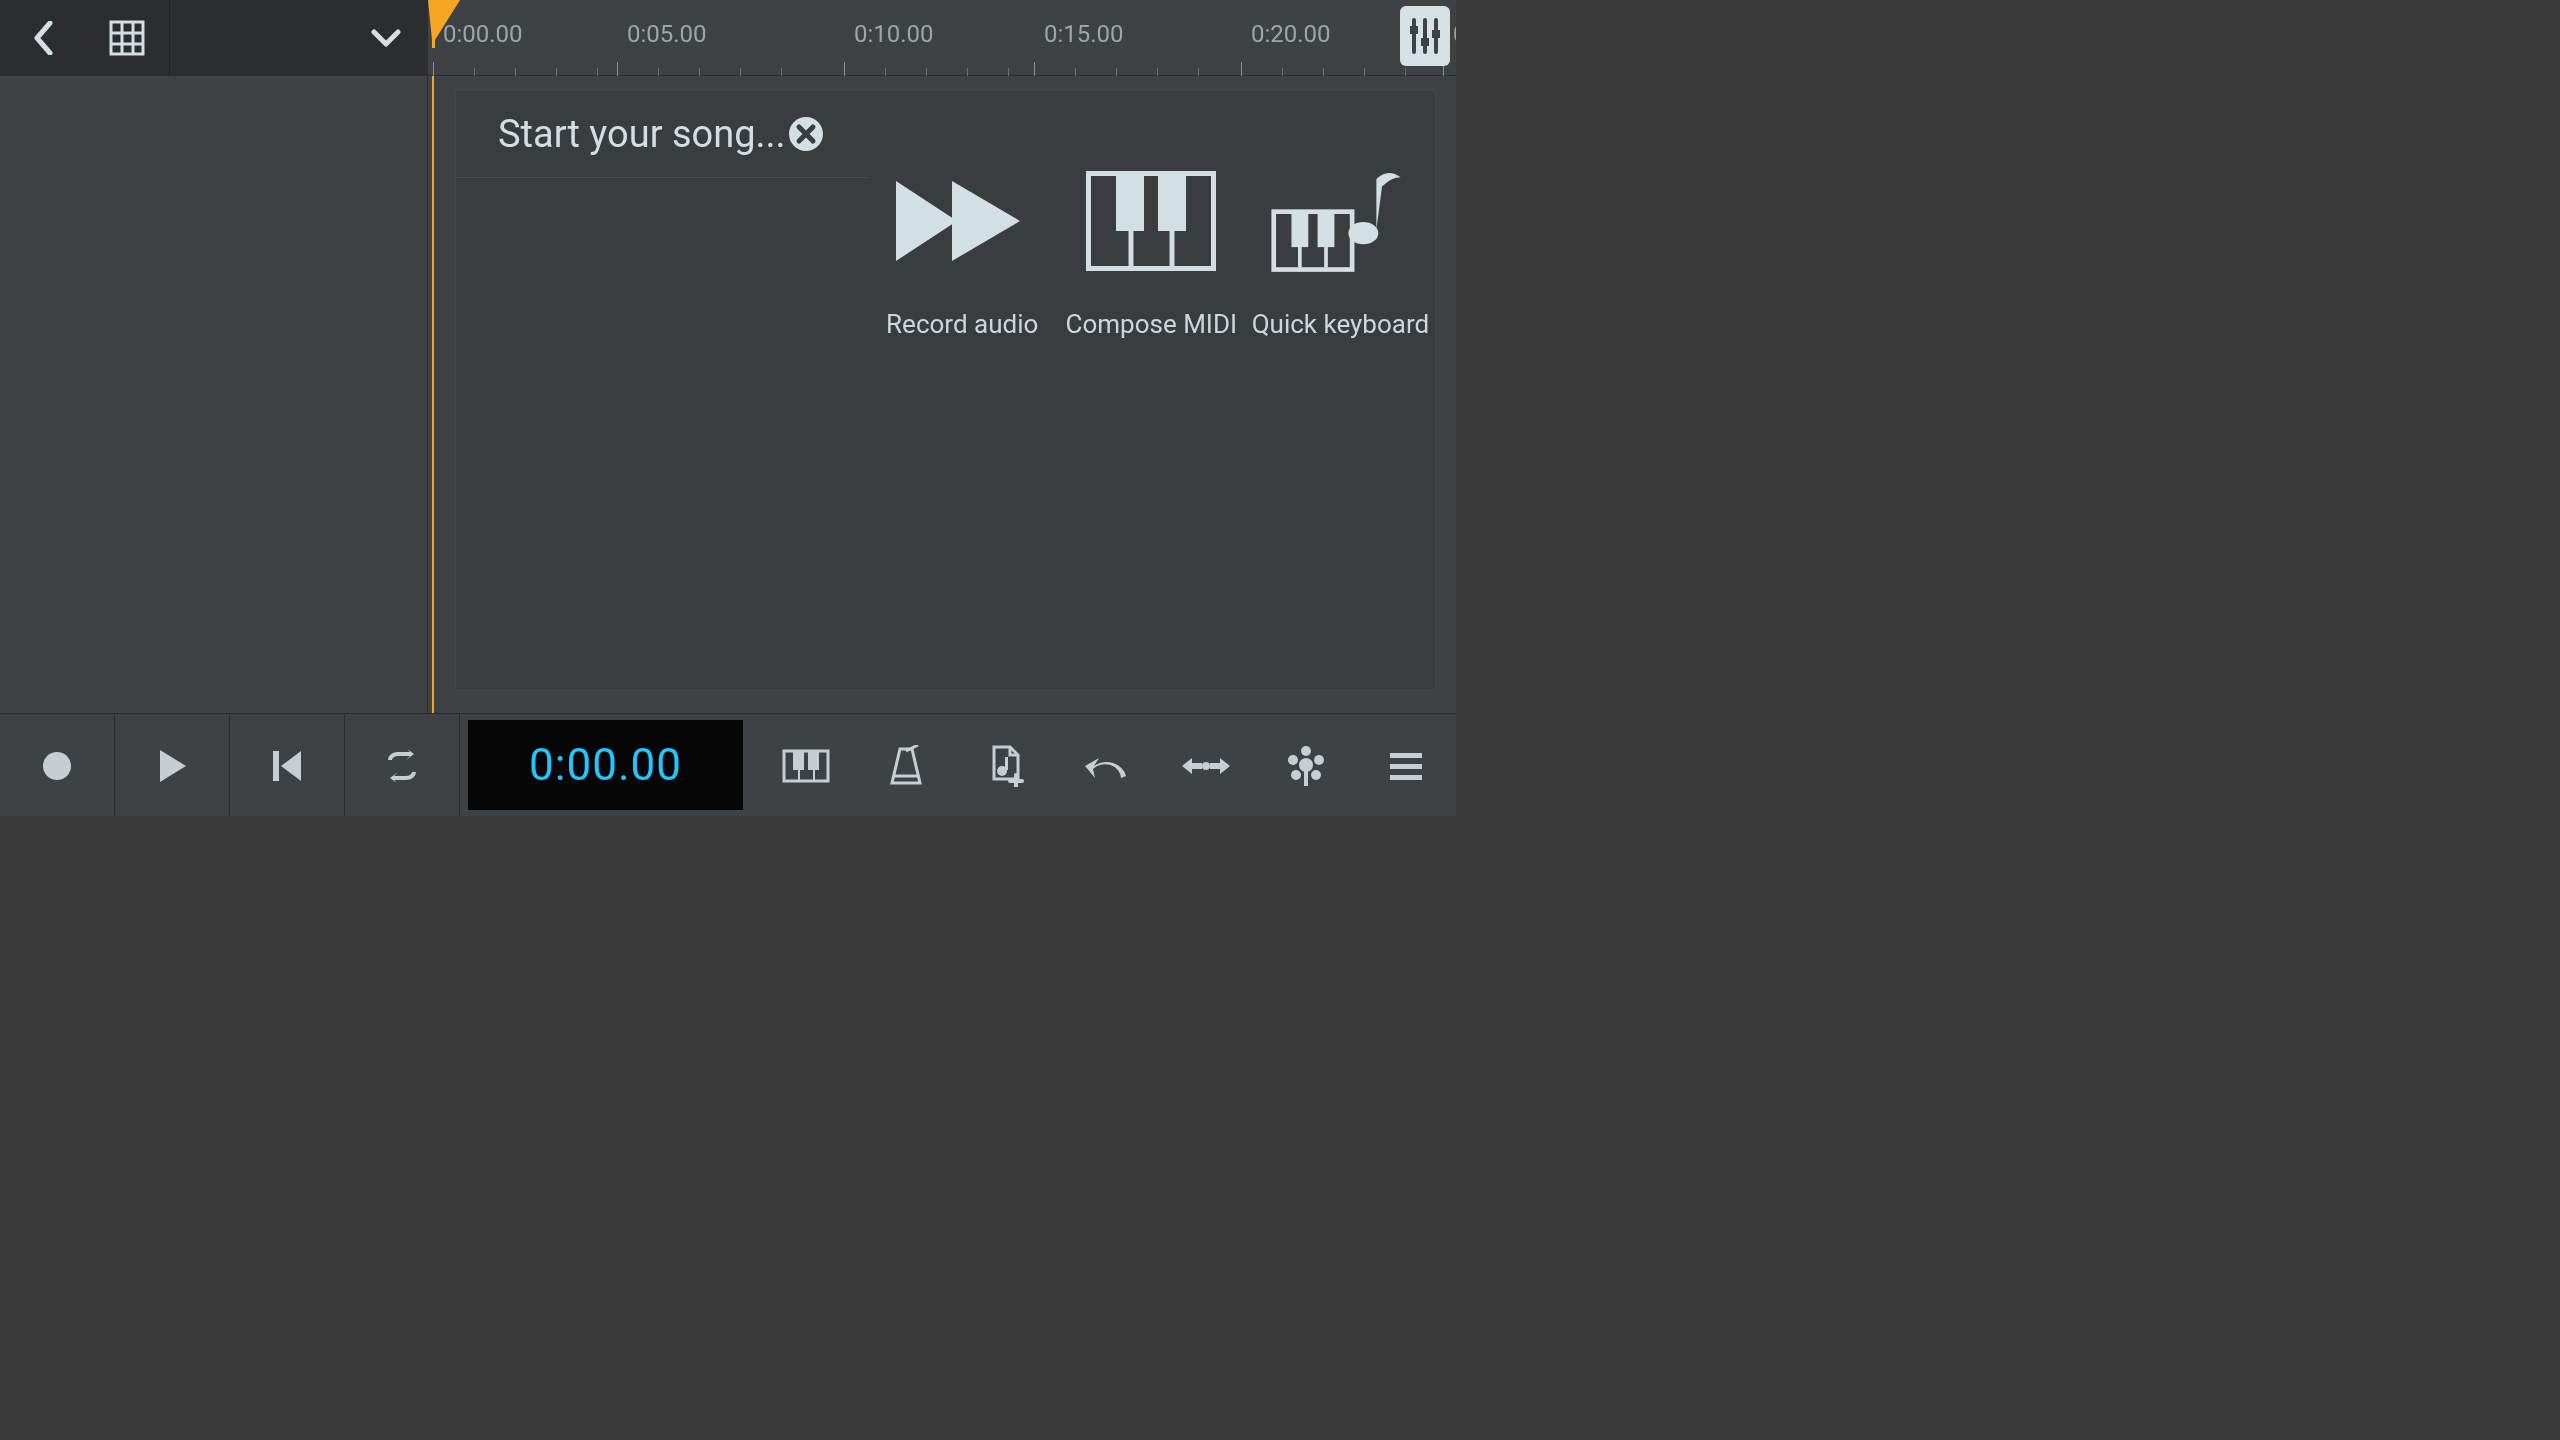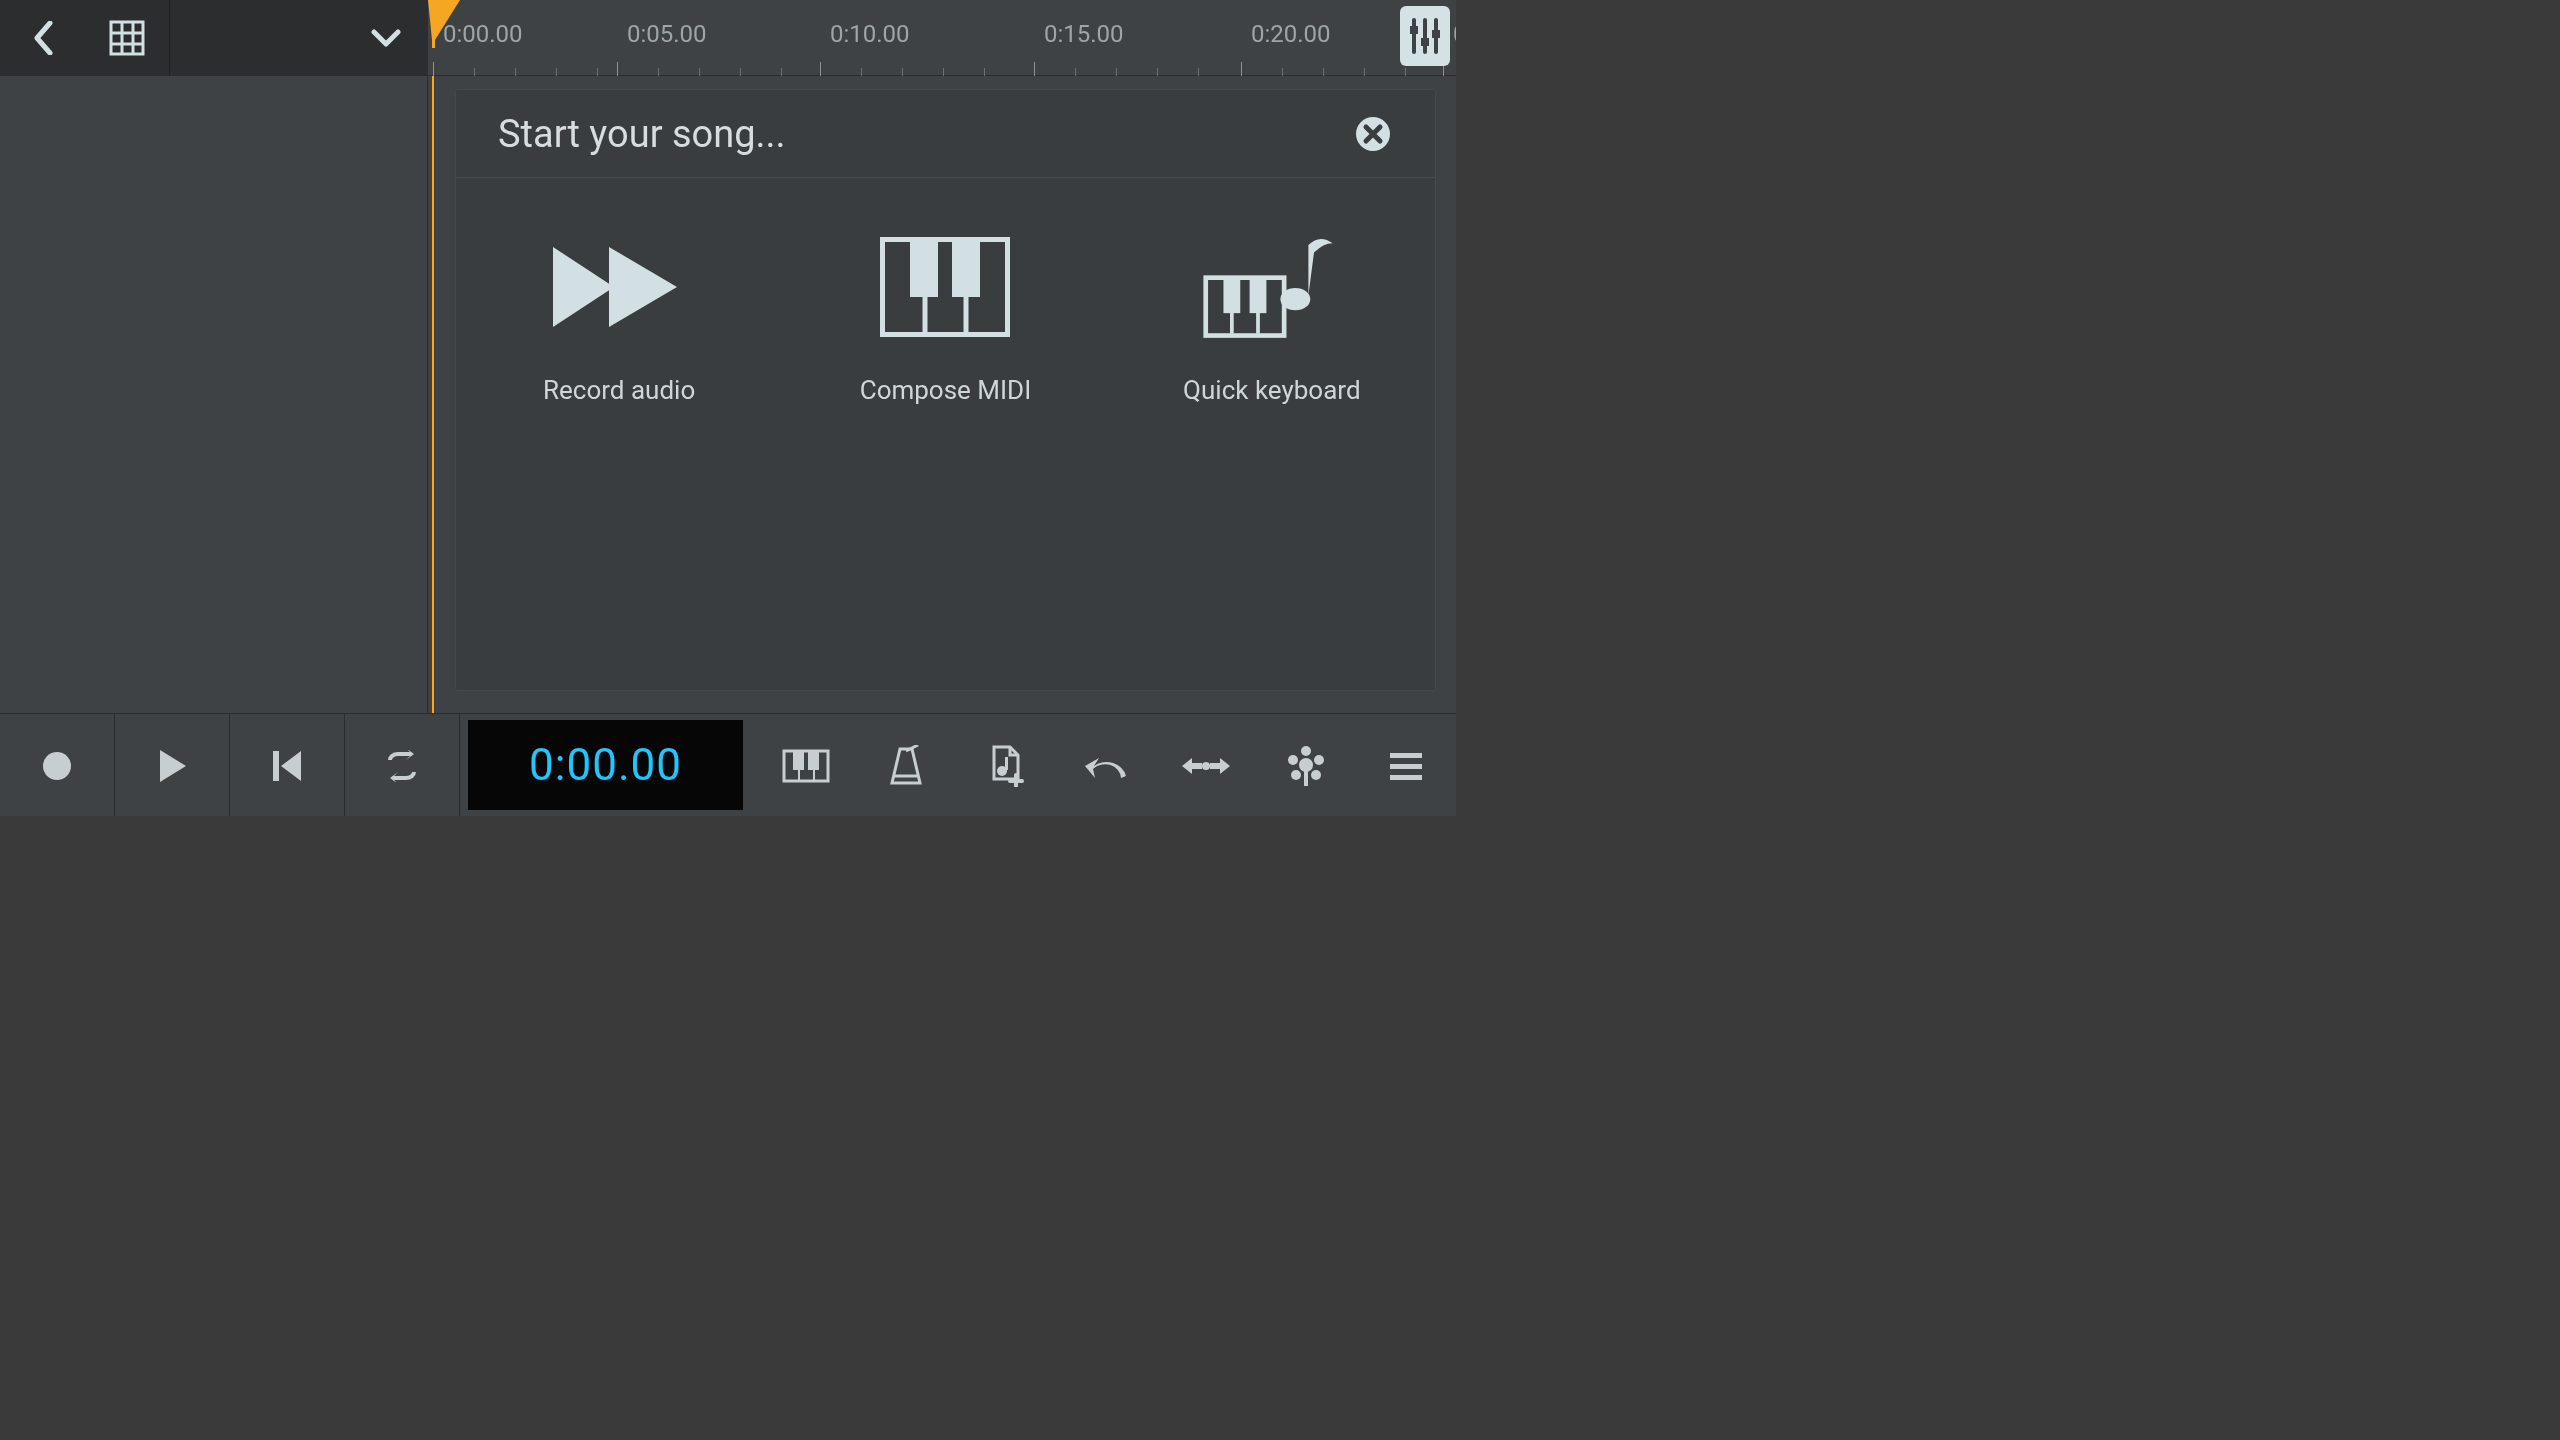--- a/index.html
+++ b/index.html
@@ -19,21 +19,21 @@
   .tick-label { color: #9da5a8; font-size: 24px; margin-top: 20px; margin-left: 10px; white-space: nowrap;}
   .tick-marks { margin-top: auto; height: 14px; display:flex; }
   .tick-marks .major { width:1px; height:14px; background:#8a9295; }
   .tick-marks .minor { width:1px; height:8px; background:#6a7275; margin-top:6px; margin-left:40px; }
   .mixer-corner { position:absolute; right:6px; top:6px; width:50px; height:60px; background:#d4e1e5; border-radius:6px; display:flex; align-items:center; justify-content:center;}
   
   .main { flex:1; display:flex; position:relative; background:#3e4244; }
   .tracklist { width:428px; background:#3e4244; border-right:1px solid #2a2c2d;}
   .timeline-body { flex:1; position:relative; background:#3e4244;}
   .timeline-body .playhead-line { position:absolute; left:4px; top:0; bottom:0; width:2px; background:#f5a623;}
-  .start-panel { position:absolute; left:27px; top:13px; right:20px; bottom:22px; background:#3a3d3f; border:1px solid #46494b; border-radius:3px; display:flex; flex-direction:column;}
+  .start-panel { position:absolute; left:27px; top:13px; right:20px; bottom:22px; background:#3a3d3f; border:1px solid #46494b; border-radius:3px; display:flex; flex-direction:row;}
   .start-header { height:88px; display:flex; align-items:center; padding:0 42px; border-bottom:1px solid #4a4d4f;}
   .start-title { color:#d6dde0; font-size:38px; font-weight:400;}
   .close-btn { margin-left:auto; width:40px; height:40px; display:flex; align-items:center; justify-content:center; cursor:pointer;}
   .start-grid { flex:1; display:grid; grid-template-columns:1fr 1fr 1fr; grid-template-rows:1fr 1fr; padding:20px 0;}
   .start-item { display:flex; flex-direction:column; align-items:center; justify-content:center; gap:28px; cursor:pointer;}
   .start-item .icon-slot { width:140px; height:120px; display:flex; align-items:center; justify-content:center;}
   .start-item .label { color:#cfd6d9; font-size:26px;}
   
   .transport { height:103px; display:flex; background:#3e4244; border-top:1px solid #2a2c2d;}
   .t-btn { width:115px; height:103px; display:flex; align-items:center; justify-content:center; border-right:1px solid #2a2c2d; background:#3e4244; cursor:pointer;}
@@ -84,21 +84,21 @@
       <div class="tick-group" style="left:189px">
           <span class="tick-label">0:05.00</span>
           <div class="tick-marks">
             <div class="major"></div>
             <div class="minor"></div>
             <div class="minor"></div>
             <div class="minor"></div>
             <div class="minor"></div>
           </div>
         </div>
-      <div class="tick-group" style="left:392px">
+      <div class="tick-group" style="left:416px">
           <span class="tick-label">0:10.00</span>
           <div class="tick-marks">
             <div class="major"></div>
             <div class="minor"></div>
             <div class="minor"></div>
             <div class="minor"></div>
             <div class="minor"></div>
           </div>
         </div>
       <div class="tick-group" style="left:606px">

